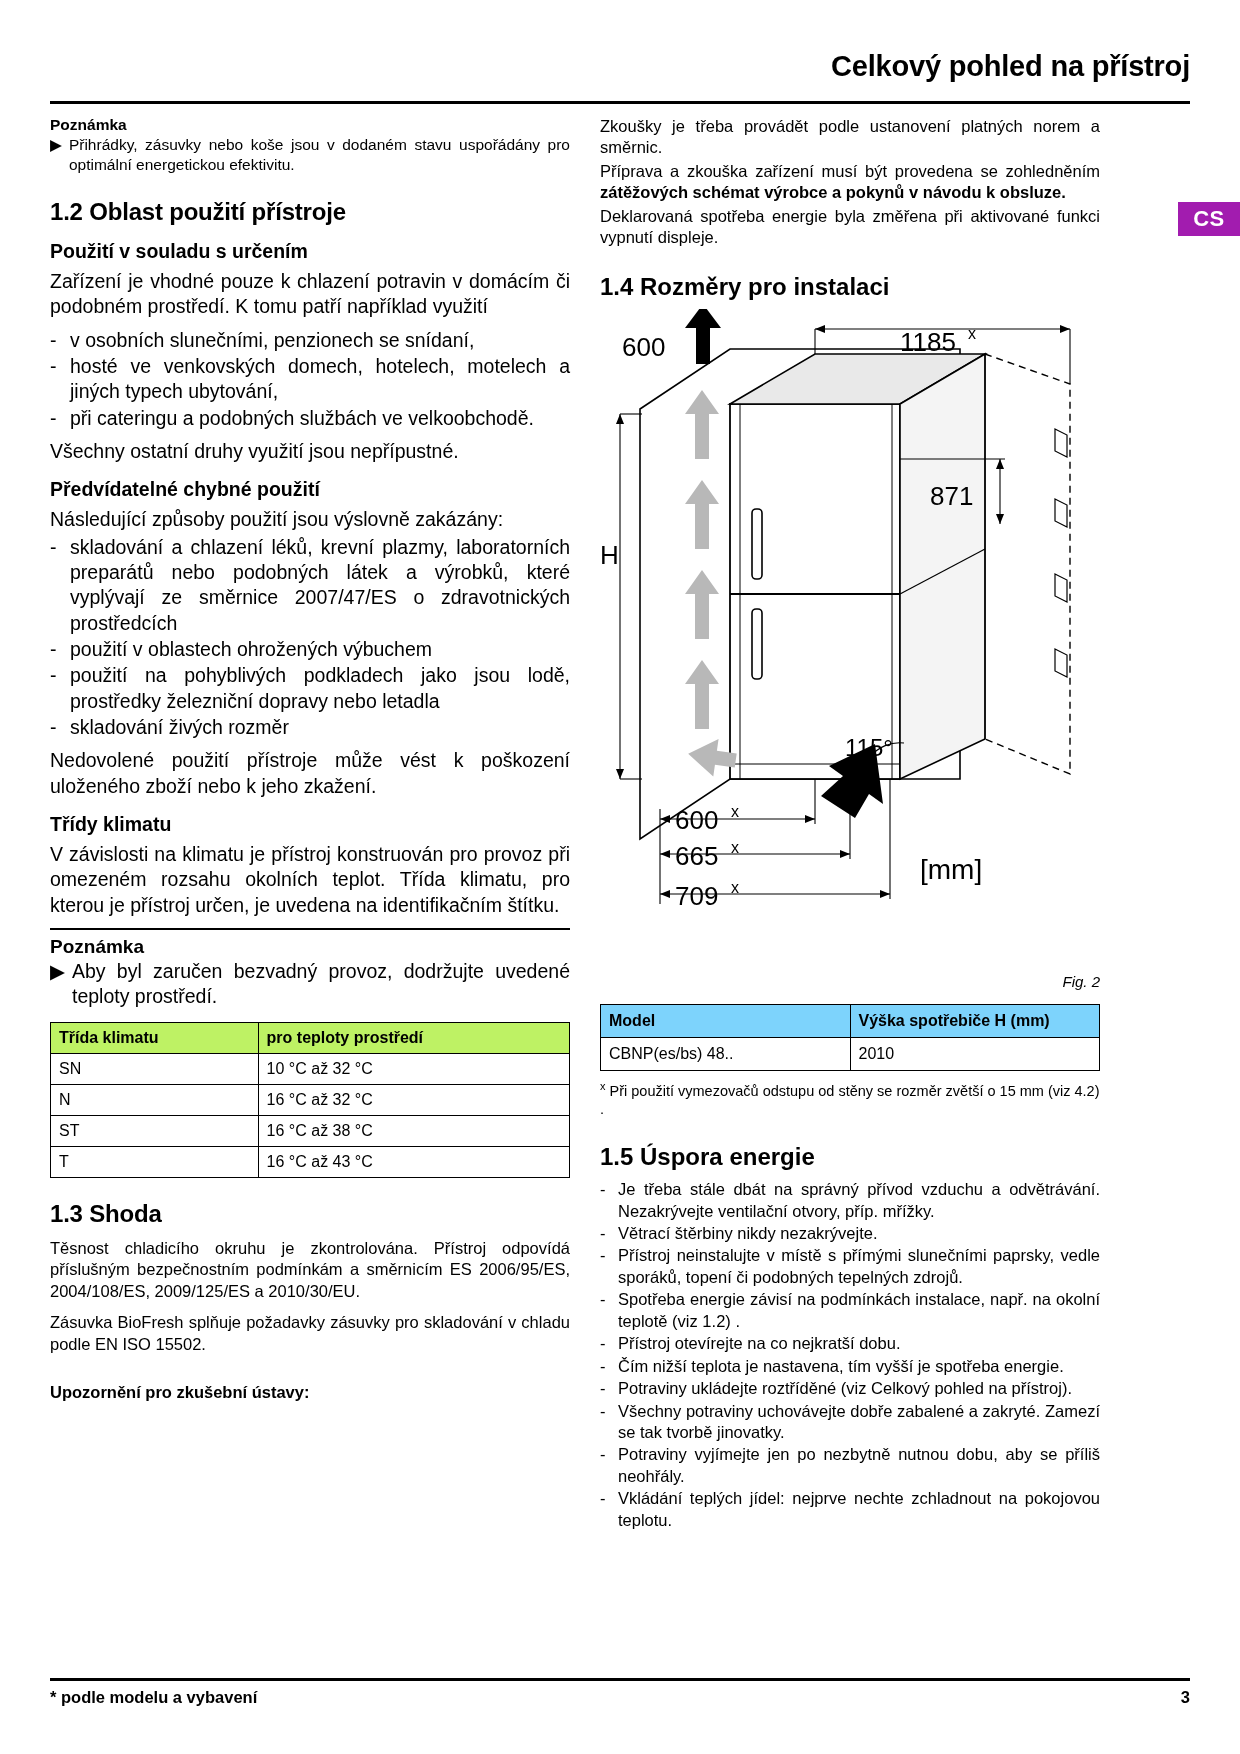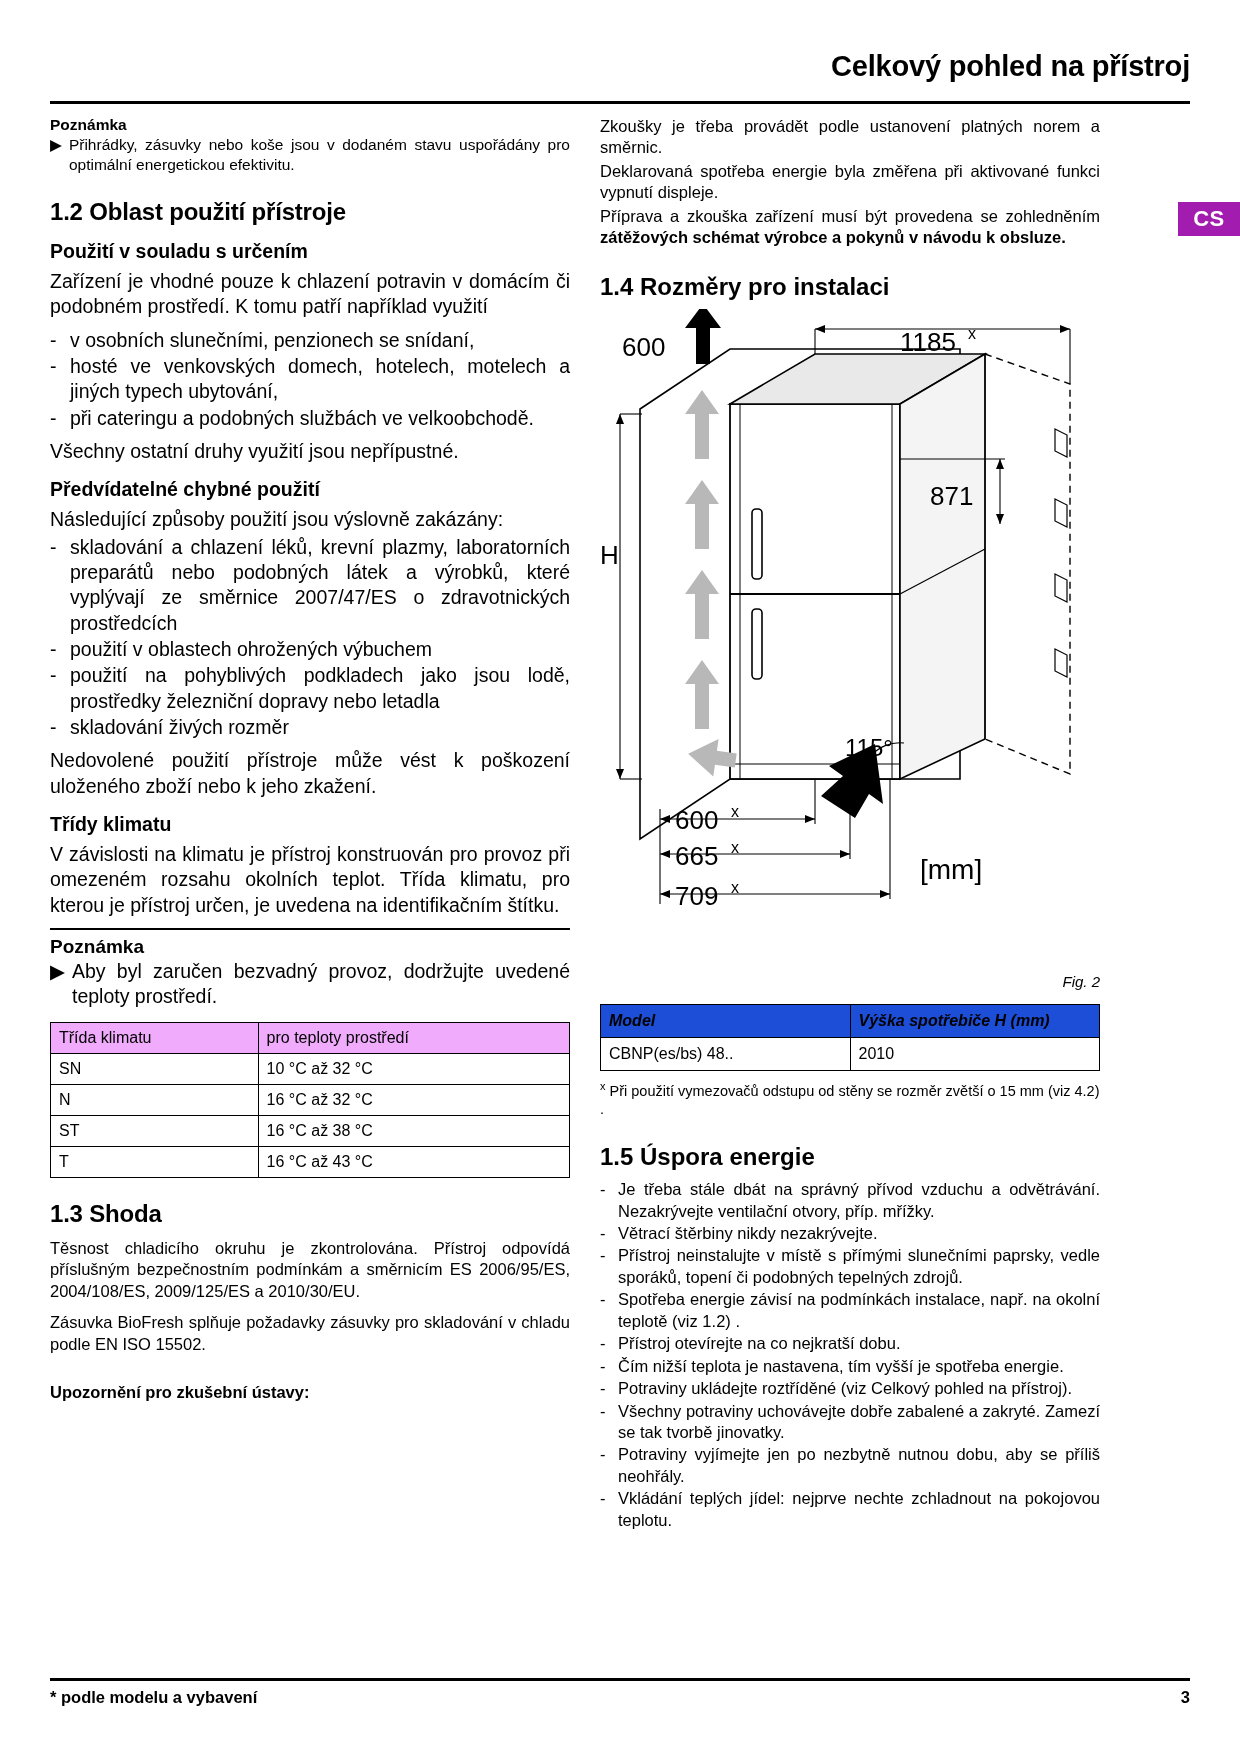--- a/index.html
+++ b/index.html
@@ -73,21 +73,21 @@
   .note2 .note-title{font-size:19px;font-weight:bold;}
   .note2 .note-item{font-size:19.5px;line-height:1.30;}
   
   table.grid{
     border-collapse:collapse;width:100%;font-size:16px;margin-top:12px;
   }
   table.grid th, table.grid td{
     border:1px solid #000;padding:5px 8px;text-align:left;font-weight:normal;
     line-height:1.25;
   }
-  table.grid th{font-weight:normal;background:#f0abfc;}
+  table.grid th{font-weight:bold;background:#bef264;}
   table.grid .c1{width:40%;}
   
   .r-body{font-size:16.5px;line-height:1.30;margin:0 0 2px 0;text-align:justify;}
   .r-body b{font-weight:bold;}
   h2.sec-r{font-size:24px;font-weight:bold;margin:24px 0 8px 0;}
   .figcap{font-size:15px;font-style:italic;text-align:right;margin-top:4px;}
   .footnote{font-size:14.5px;line-height:1.3;margin-top:8px;}
   .footnote sup{font-size:11px;}
   ul.dash-r{list-style:none;margin:4px 0 0 0;padding:0;}
   ul.dash-r li{
@@ -105,21 +105,21 @@
     position:absolute;left:50px;top:1672px;width:1140px;
     display:flex;justify-content:space-between;
     font-size:16.5px;font-weight:bold;
   }
   table.grid2{
     border-collapse:collapse;width:100%;font-size:16px;margin-top:14px;
   }
   table.grid2 th, table.grid2 td{
     border:1px solid #000;padding:6px 8px;text-align:left;line-height:1.25;
   }
-  table.grid2 th{font-weight:bold;background:#1d4ed8;vertical-align:top;font-style:italic;}
+  table.grid2 th{font-weight:bold;background:#7dd3fc;vertical-align:top;}
 </style>
 </head>
 <body>
 
 <div class="page">
 
   <div class="header">
     <div class="header-title">Celkový pohled na přístroj</div>
   </div>
   <div class="header-rule"></div>
@@ -224,22 +224,22 @@
     <h2 class="sec">1.3 Shoda</h2>
     <p class="r-body">Těsnost chladicího okruhu je zkontrolována. Přístroj odpovídá příslušným bezpečnostním podmínkám a směrnicím ES 2006/95/ES, 2004/108/ES, 2009/125/ES a 2010/30/EU.</p>
     <p class="r-body" style="margin-top:10px">Zásuvka BioFresh splňuje požadavky zásuvky pro skladování v chladu podle EN ISO 15502.</p>
     <p class="r-body" style="margin-top:27px;font-weight:bold">Upozornění pro zkušební ústavy:</p>
 
   </div>
 
   <div class="col-right">
 
     <p class="r-body">Zkoušky je třeba provádět podle ustanovení platných norem a směrnic.</p>
+    <p class="r-body"><span>Příprava a zkouška zařízení musí být provedena se zohledněním </span><b>zátěžových schémat výrobce a pokynů v návodu k obsluze.</b></p>
     <p class="r-body">Deklarovaná spotřeba energie byla změřena při aktivované funkci vypnutí displeje.</p>
-    <p class="r-body"><span>Příprava a zkouška zařízení musí být provedena se zohledněním </span><b>zátěžových schémat výrobce a pokynů v návodu k obsluze.</b></p>
 
     <h2 class="sec-r">1.4 Rozměry pro instalaci</h2>
 
     <div class="figure">
       <svg width="500" height="660" viewBox="0 0 500 660">
         <g fill="none" stroke="#000" stroke-width="1.6">
 
           <polygon points="40,100 130,40 360,40 360,470 130,470 40,530" stroke-width="1.6" fill="#fff"></polygon>
 
           <rect x="130" y="95" width="170" height="375" fill="#fff" stroke-width="1.8"></rect>

